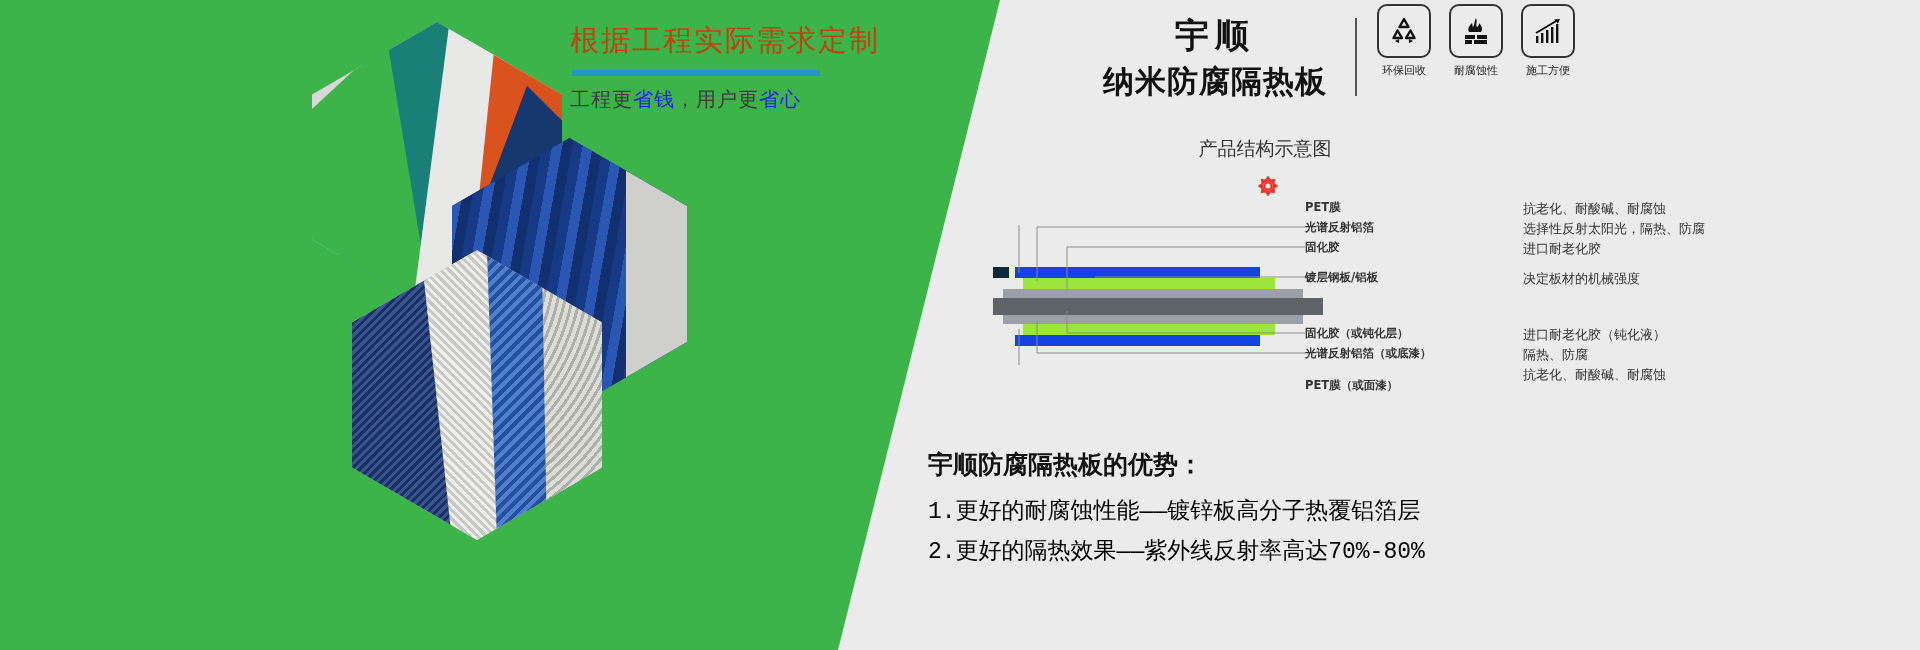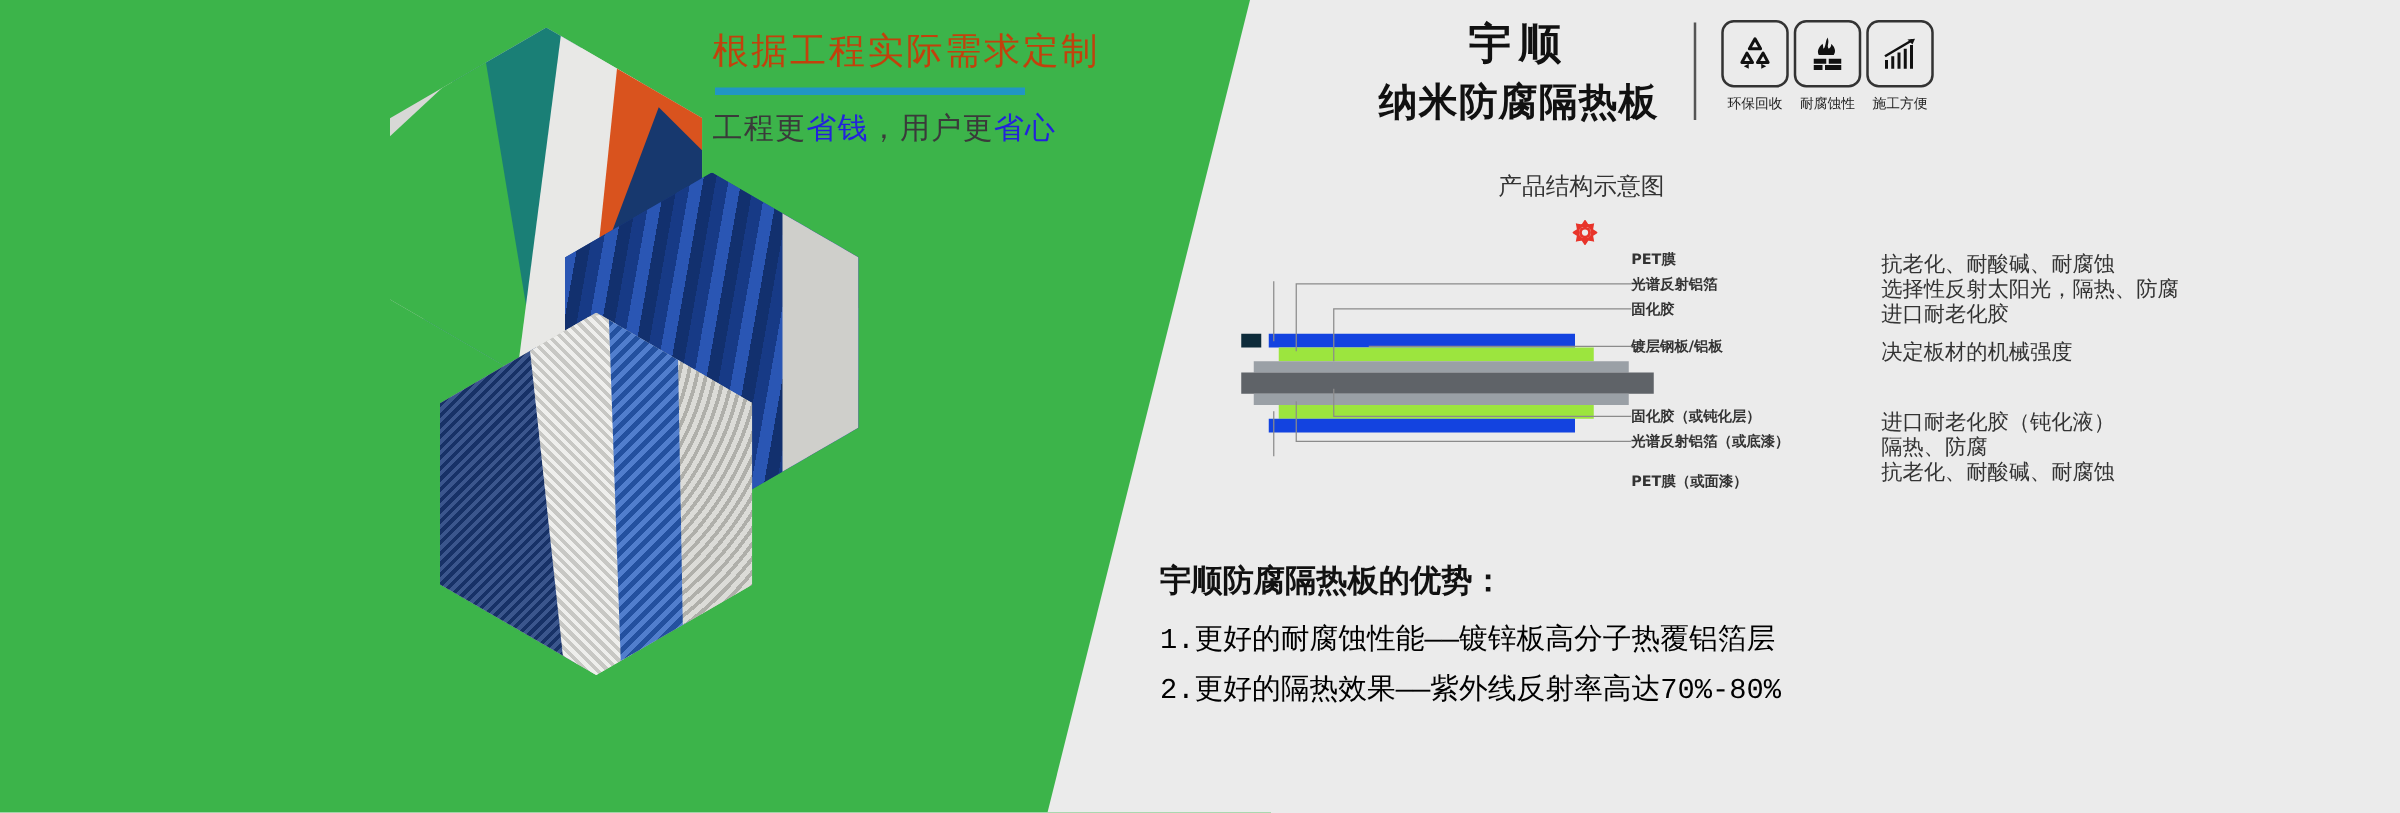--- a/index.html
+++ b/index.html
@@ -21,21 +21,21 @@
   
   .left-copy { position: absolute; left: 570px; top: 22px; width: 320px; }
   .headline1 {
     font-size: 29px; color: #c2410c; letter-spacing: 2px;
     font-family: "DejaVu Sans", sans-serif; line-height: 1.25;
   }
   .rule {
     width: 248px; height: 6px; background: #2196c4; margin: 12px 0 10px 2px;
   }
   .headline2 {
-    font-size: 24px; color: #3a3a3a; letter-spacing: 1px;
+    font-size: 20px; color: #3a3a3a; letter-spacing: 1px;
     font-family: Liberation Serif, serif; white-space: nowrap;
   }
   .hl-accent { color: #2222dd; }
 
   
   .hex {
     position: absolute;
     clip-path: polygon(50% 0%, 100% 25%, 100% 75%, 50% 100%, 0% 75%, 0% 25%);
     overflow: hidden;
   }
@@ -99,21 +99,21 @@
   }
   .brand-sub {
     font-size: 31px; font-weight: bold; color: #111; letter-spacing: 1px;
     font-family: "DejaVu Sans", sans-serif; margin-top: 4px;
   }
   .brand-divider {
     position: absolute; left: 1355px; top: 18px;
     width: 2px; height: 78px; background: #555;
   }
 
-  .badges { position: absolute; left: 1375px; top: 16px; display: flex; }
+  .badges { position: absolute; left: 1375px; top: 4px; display: flex; gap: 14px; }
   .badge { width: 58px; text-align: center; }
   .badge-box {
     width: 54px; height: 54px; border: 2px solid #333; border-radius: 10px;
     display: flex; align-items: center; justify-content: center; margin: 0 auto;
   }
   .badge-label {
     font-size: 11px; color: #222; margin-top: 5px;
     font-family: "DejaVu Sans", sans-serif; white-space: nowrap;
   }
 
@@ -134,22 +134,22 @@
   .lay-gray-t   { left: 10px; top: 22px;  width: 300px; height: 9px;  background: #9aa0a6; }
   .lay-core     { left: 0px;  top: 31px;  width: 330px; height: 17px; background: #5f6368; }
   .lay-gray-b   { left: 10px; top: 48px;  width: 300px; height: 9px;  background: #9aa0a6; }
   .lay-green-b  { left: 30px; top: 57px;  width: 252px; height: 11px; background: #9ce53e; }
   .lay-blue-b   { left: 22px; top: 68px;  width: 245px; height: 11px; background: #1343e0; }
   .lay-cap      { left: 0px;  top: 0px;   width: 16px;  height: 11px; background: #0d2b3a; }
 
   .lbl-col  { position: absolute; left: 330px; width: 190px;
               font-size: 11.5px; color: #333; font-family: "DejaVu Sans", sans-serif;
               font-weight: bold; white-space: nowrap; }
-  .desc-col { position: absolute; left: 530px; width: 260px;
-              font-size: 17px; color: #333; font-family: Liberation Sans, sans-serif;
+  .desc-col { position: absolute; left: 548px; width: 260px;
+              font-size: 13px; color: #333; font-family: Liberation Sans, sans-serif;
               white-space: nowrap; }
 
   
   .adv { position: absolute; left: 928px; top: 448px; width: 760px; }
   .adv-title {
     font-size: 25px; font-weight: bold; color: #111;
     font-family: "DejaVu Sans", sans-serif; margin-bottom: 14px;
   }
   .adv-item {
     font-size: 23px; color: #000000; font-family: Liberation Mono, monospace;

